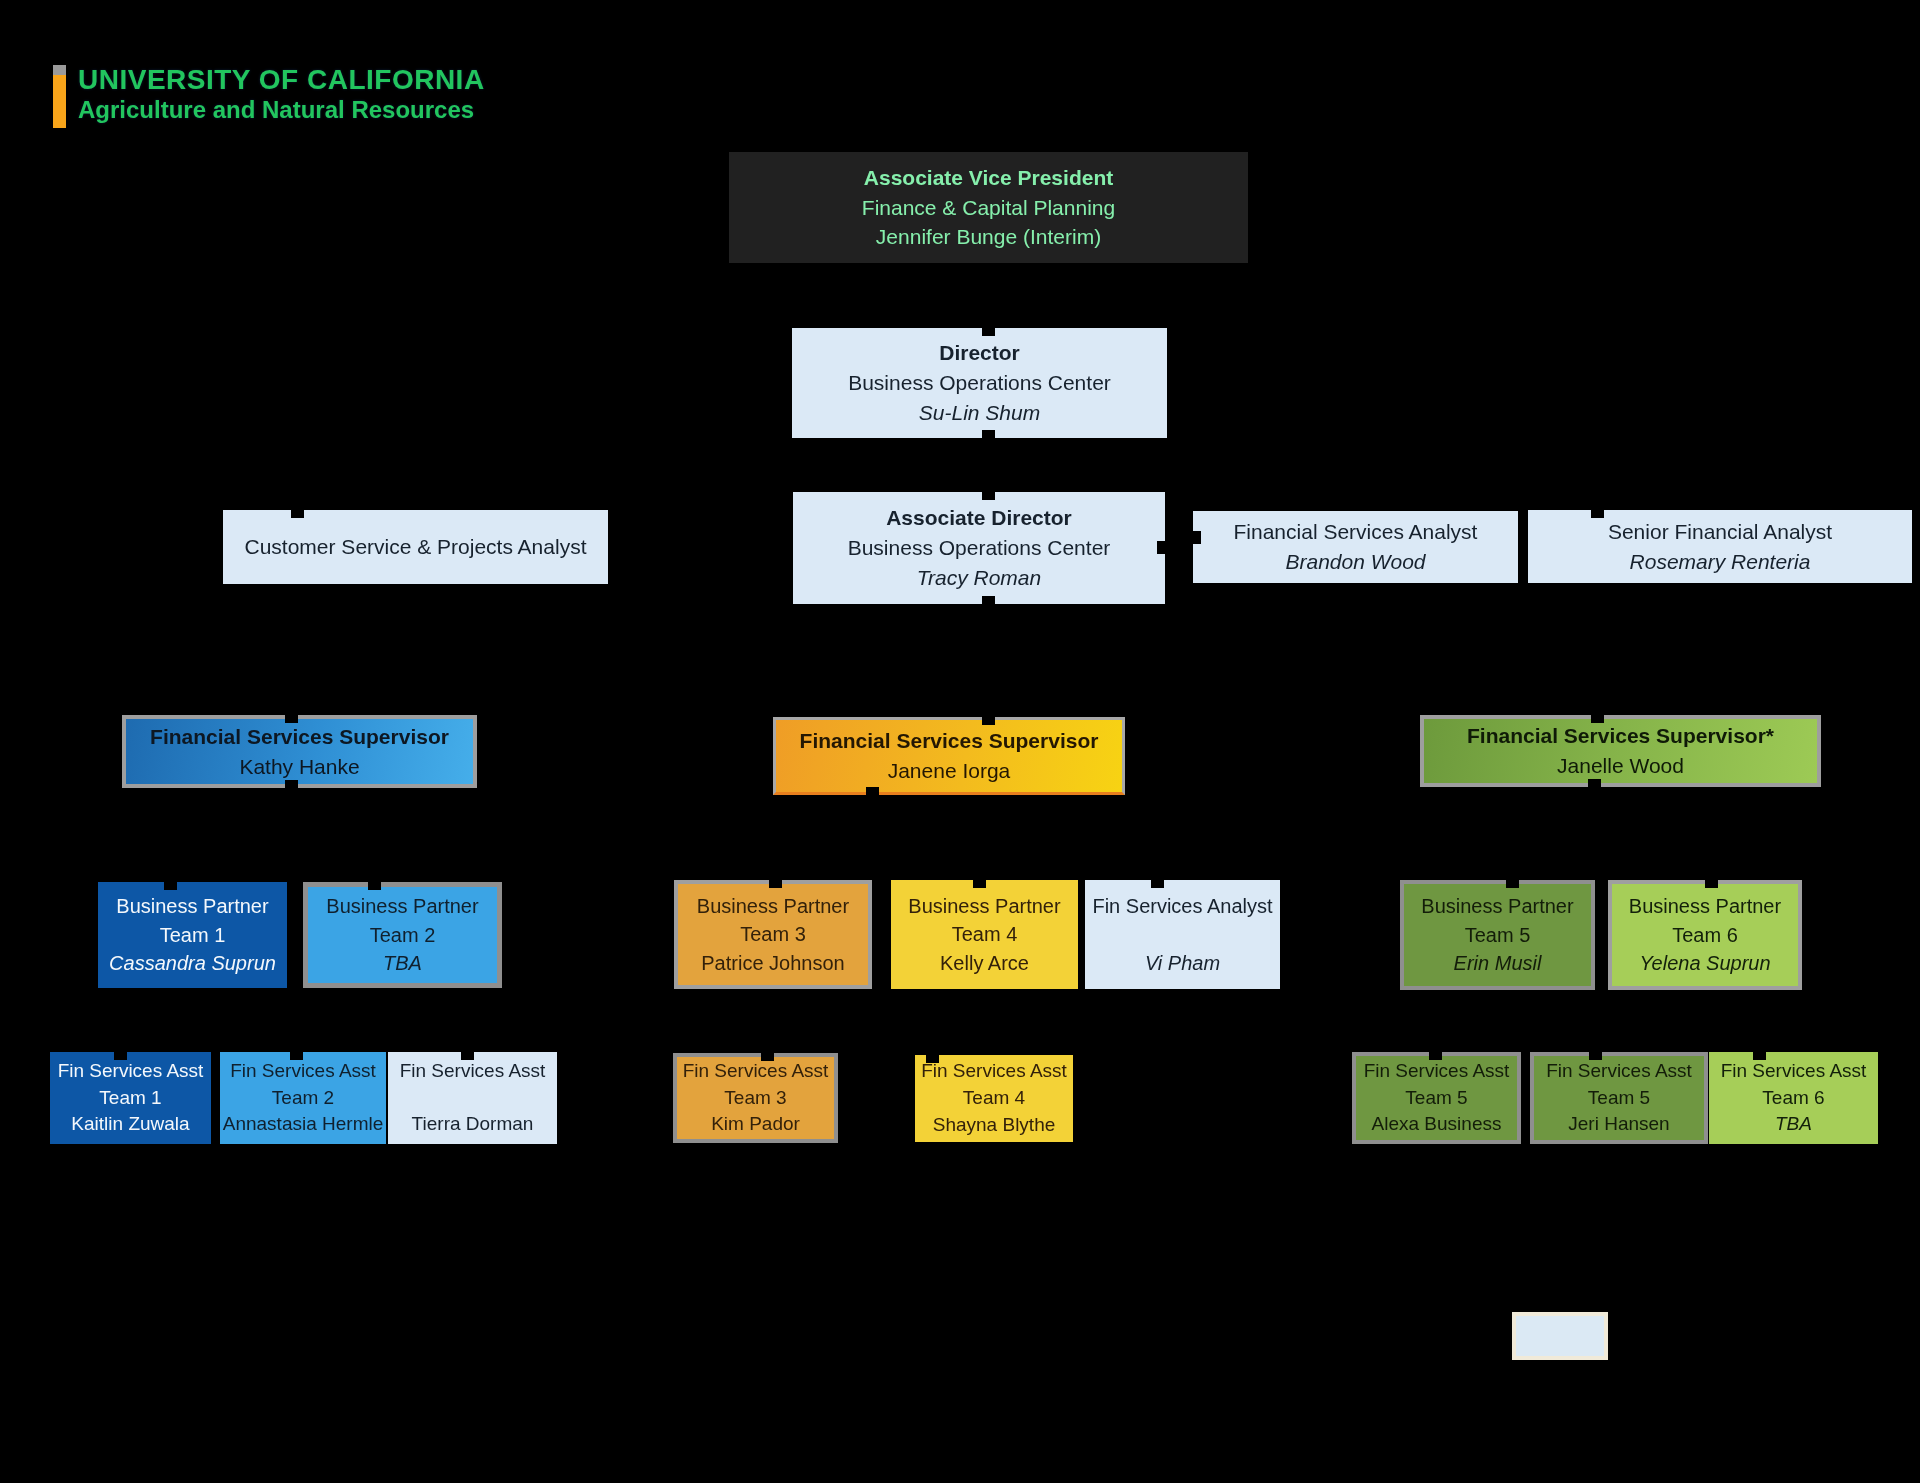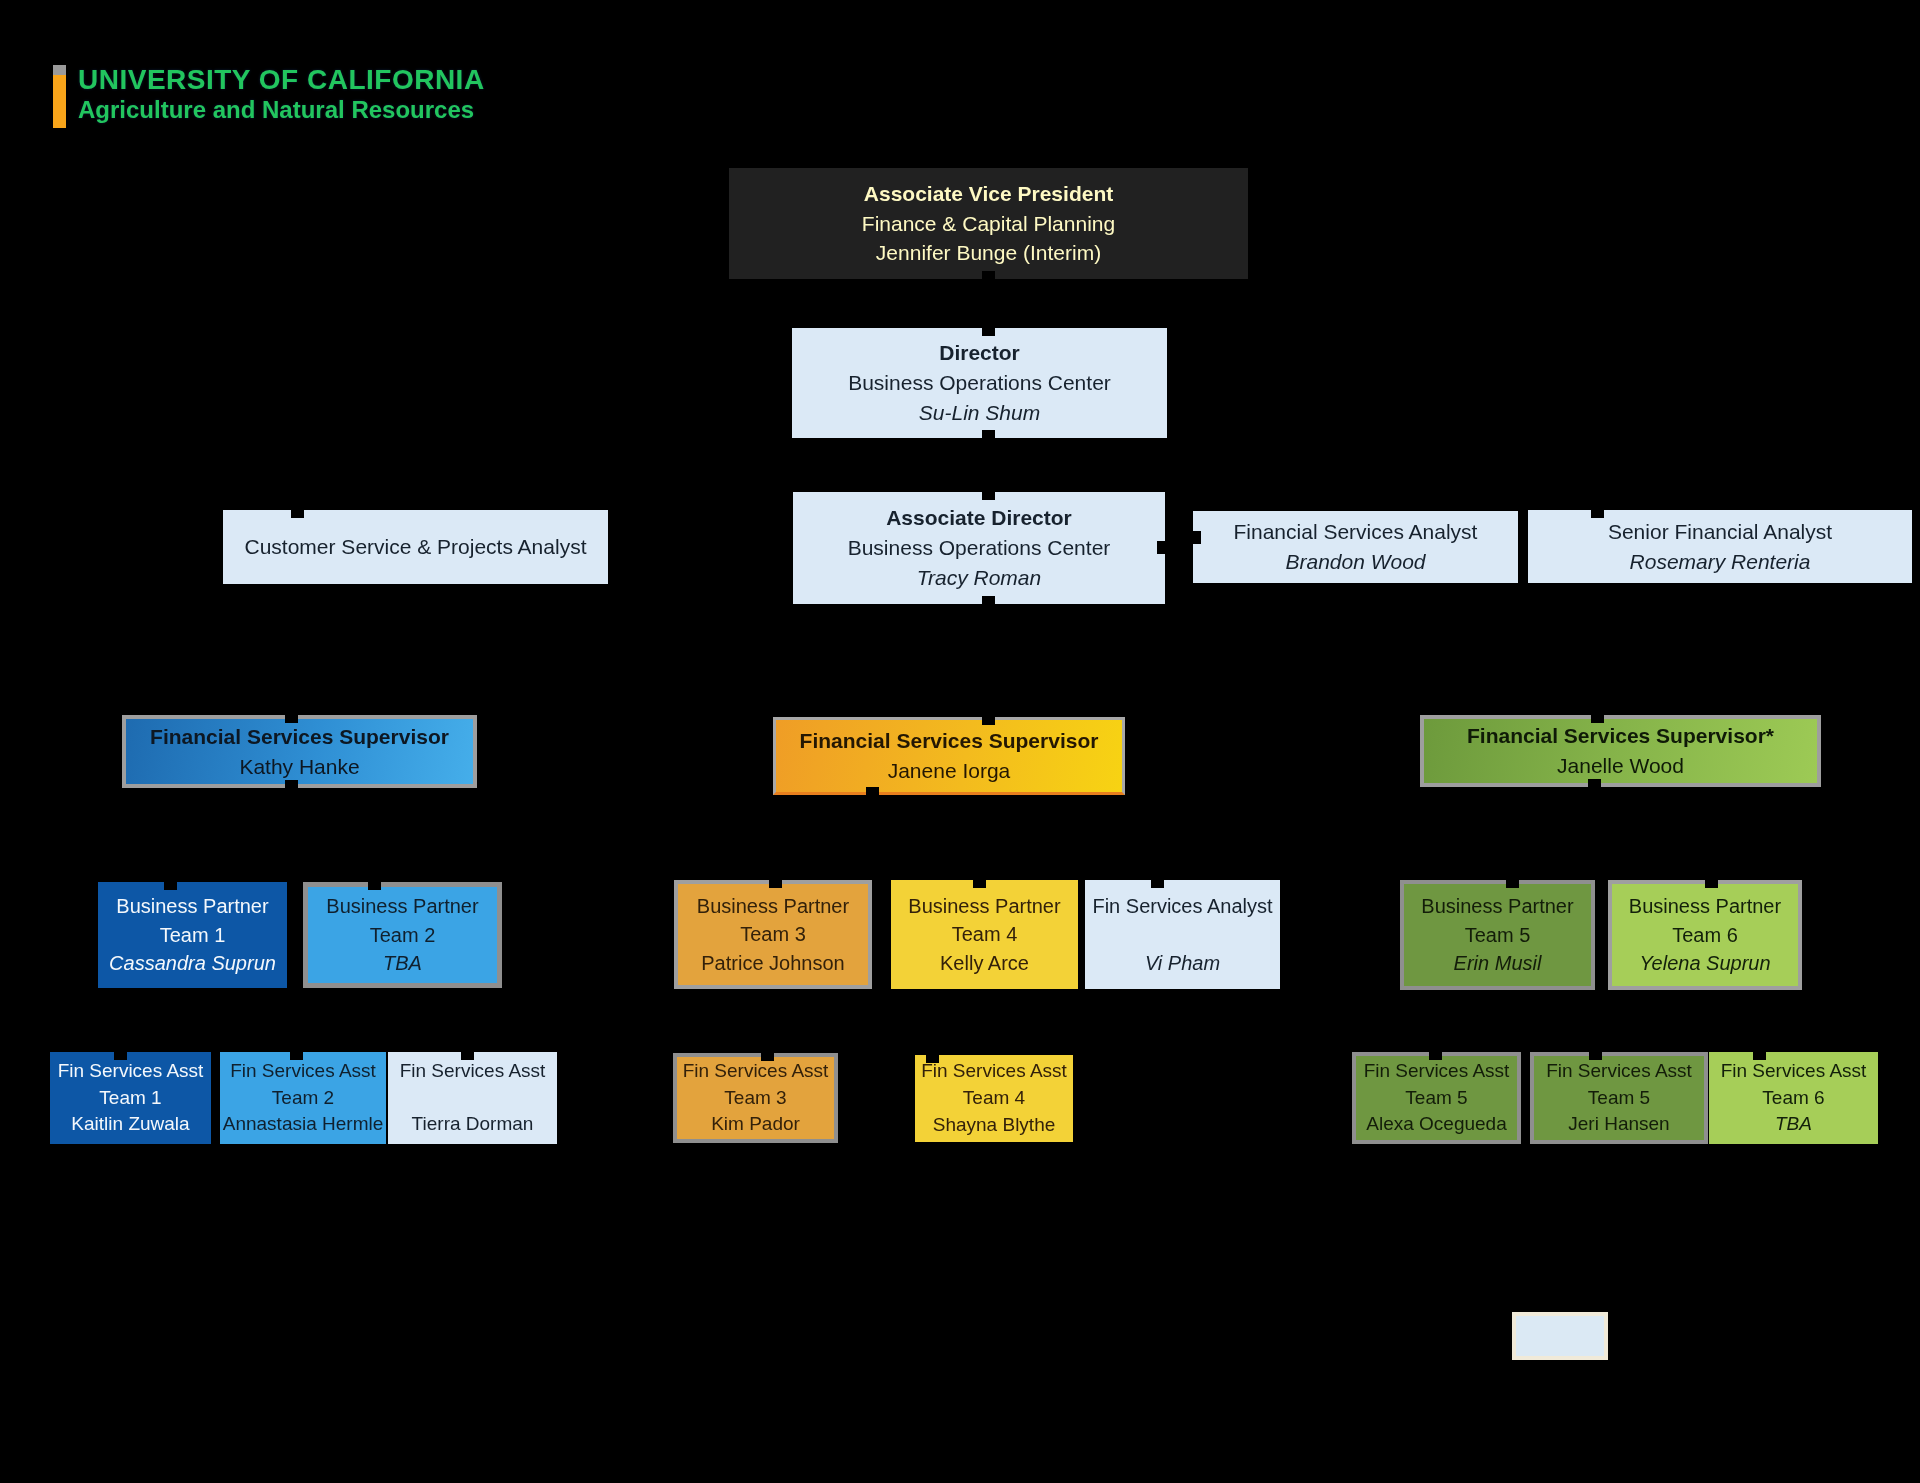--- a/index.html
+++ b/index.html
@@ -23,21 +23,21 @@
 
   
   .logo-graybar{position:absolute;left:53px;top:65px;width:13px;height:10px;background:#9a9a9a;}
   .logo-goldbar{position:absolute;left:53px;top:75px;width:13px;height:53px;background:#f9a51a;}
   .logo-text{position:absolute;left:78px;top:64px;width:520px;color:#22c55e;
              text-shadow:0 0 3px #0a1a33;}
   .logo-l1{font-size:28px;font-weight:bold;line-height:1.15;letter-spacing:.5px;}
   .logo-l2{font-size:24px;font-weight:bold;line-height:1.2;}
 
   
-  .b-avp{left:729px;top:168px;width:519px;height:111px;background:#212121;color:#fef9c3;font-size:21px;}
+  .b-avp{left:729px;top:152px;width:519px;height:111px;background:#212121;color:#86efac;font-size:21px;}
   .b-director{left:792px;top:328px;width:375px;height:110px;background:#dbe9f6;color:#17222e;font-size:21px;}
   .b-assocdir{left:793px;top:492px;width:372px;height:112px;background:#dbe9f6;color:#17222e;font-size:21px;}
   .b-custservice{left:223px;top:510px;width:385px;height:74px;background:#dbe9f6;color:#17222e;font-size:21px;gap:12px;}
   .b-brandon{left:1193px;top:511px;width:325px;height:72px;background:#dbe9f6;color:#17222e;font-size:21px;}
   .b-renteria{left:1528px;top:510px;width:384px;height:73px;background:#dbe9f6;color:#17222e;font-size:21px;}
 
   
   .b-sup1{left:122px;top:715px;width:355px;height:73px;color:#0d1722;font-size:21px;
           background:linear-gradient(100deg,#1e6bb0 0%,#2f8fd4 55%,#45aeea 100%);
           border:4px solid #9e9e9e;}
@@ -199,21 +199,21 @@
 
 <div class="box b-fsa4">
   <span class="line">Fin Services Asst</span>
   <span class="line">Team 4</span>
   <span class="line">Shayna Blythe</span>
 </div>
 
 <div class="box b-fsa5a">
   <span class="line">Fin Services Asst</span>
   <span class="line">Team 5</span>
-  <span class="line">Alexa Ocegueda</span>
+  <span class="line">Alexa Business</span>
 </div>
 
 <div class="box b-fsa5b">
   <span class="line">Fin Services Asst</span>
   <span class="line">Team 5</span>
   <span class="line">Jeri Hansen</span>
 </div>
 
 <div class="box b-fsa6">
   <span class="line">Fin Services Asst</span>

